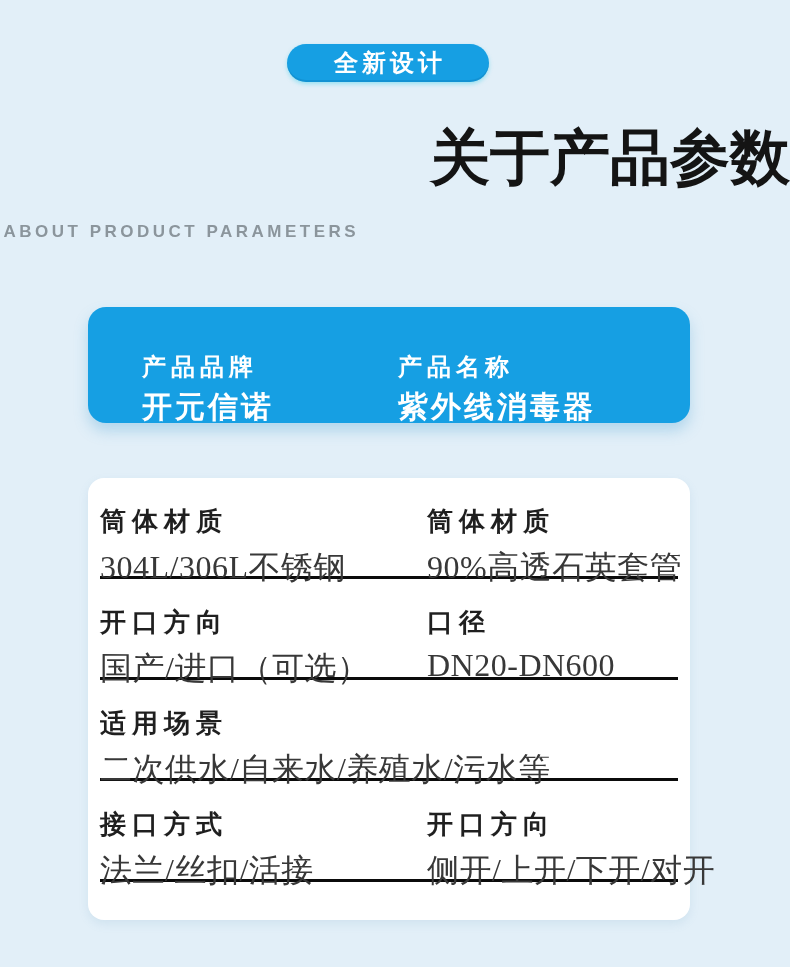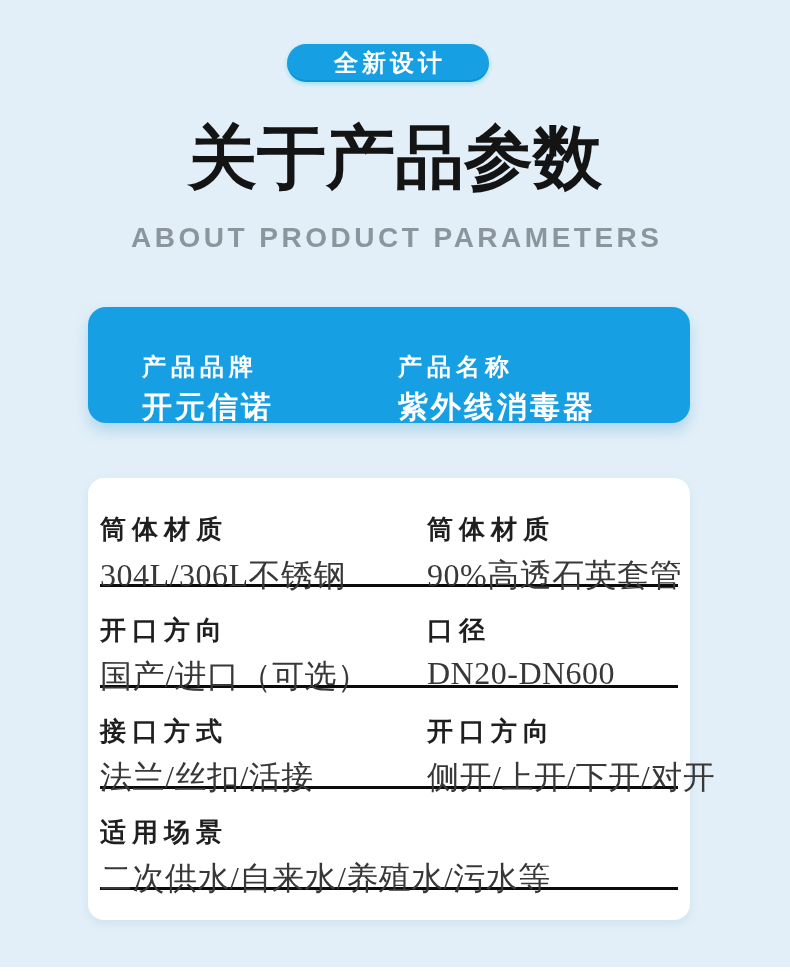--- a/index.html
+++ b/index.html
@@ -21,28 +21,28 @@
   .badge{
     position:absolute;left:287px;top:44px;width:202px;height:38px;
     background:#169fe3;border-radius:19px;
     box-shadow:0 2px 4px rgba(10,199,230,0.35), inset 0 -2px 0 rgba(0,90,140,0.18);
     color:#ffffff;font-size:24px;font-weight:bold;letter-spacing:4px;
     text-align:center;line-height:38px;text-indent:4px;
   }
   
   .title{
     position:absolute;left:0;top:108px;width:790px;
-    text-align:center;color:#141414;
-    font-size:69px;font-weight:bold;line-height:100px;letter-spacing:0px;
+    text-align:right;color:#141414;
+    font-size:60px;font-weight:bold;line-height:100px;letter-spacing:0px;
   }
   .subtitle{
     position:absolute;left:0;top:222px;width:790px;
-    text-align:center;color:#8b959c;
+    text-align:left;color:#8b959c;
     font-family:"Liberation Sans","DejaVu Sans",sans-serif;
-    font-size:28px;font-weight:bold;letter-spacing:3.5px;text-indent:3.5px;
+    font-size:17px;font-weight:bold;letter-spacing:3.5px;text-indent:3.5px;
   }
   
   .brand-card{
     position:absolute;left:88px;top:307px;width:602px;height:116px;
     background:#169fe3;border-radius:18px;
     box-shadow:0 8px 14px rgba(90,170,215,0.35);
   }
   .brand-col{position:absolute;top:0;height:100%;}
   .brand-col.c0{left:54px;}
   .brand-col.c1{left:310px;}
@@ -52,21 +52,21 @@
   }
   .brand-value{
     position:absolute;top:80px;left:0;white-space:nowrap;
     color:#ffffff;font-size:30px;font-weight:bold;letter-spacing:3px;
   }
   
   .params-card{
     position:absolute;left:88px;top:478px;width:602px;height:442px;
     background:#ffffff;border-radius:16px;
     box-shadow:0 4px 10px rgba(110,160,195,0.15);
-    box-sizing:border-box;padding:8px 12px;text-decoration:underline;
+    box-sizing:border-box;padding:0 12px;text-decoration:underline;
   }
   .p-row{
     position:relative;height:98px;border-bottom:3px solid #0b0b0b;
   }
   .p-cell{position:absolute;top:0;height:100%;}
   .p-cell.left{left:0;}
   .p-cell.right{left:327px;}
   .p-label{
     position:absolute;top:26px;left:0;white-space:nowrap;
     color:#1f1f1f;font-size:26px;font-weight:bold;letter-spacing:6px;
@@ -122,32 +122,32 @@
         <div class="p-value">国产/进口（可选）</div>
       </div>
       <div class="p-cell right">
         <div class="p-label">口径</div>
         <div class="p-value">DN20-DN600</div>
       </div>
     </div>
 
     <div class="p-row">
       <div class="p-cell left">
+        <div class="p-label">适用场景</div>
+        <div class="p-value">二次供水/自来水/养殖水/污水等</div>
+      </div>
+    </div>
+
+    <div class="p-row">
+      <div class="p-cell left">
         <div class="p-label">接口方式</div>
         <div class="p-value">法兰/丝扣/活接</div>
       </div>
       <div class="p-cell right">
         <div class="p-label">开口方向</div>
         <div class="p-value">侧开/上开/下开/对开</div>
       </div>
     </div>
 
-    <div class="p-row">
-      <div class="p-cell left">
-        <div class="p-label">适用场景</div>
-        <div class="p-value">二次供水/自来水/养殖水/污水等</div>
-      </div>
-    </div>
-
   </div>
 
   <div class="bottom-strip"></div>
 </div>
 
 </body></html>

